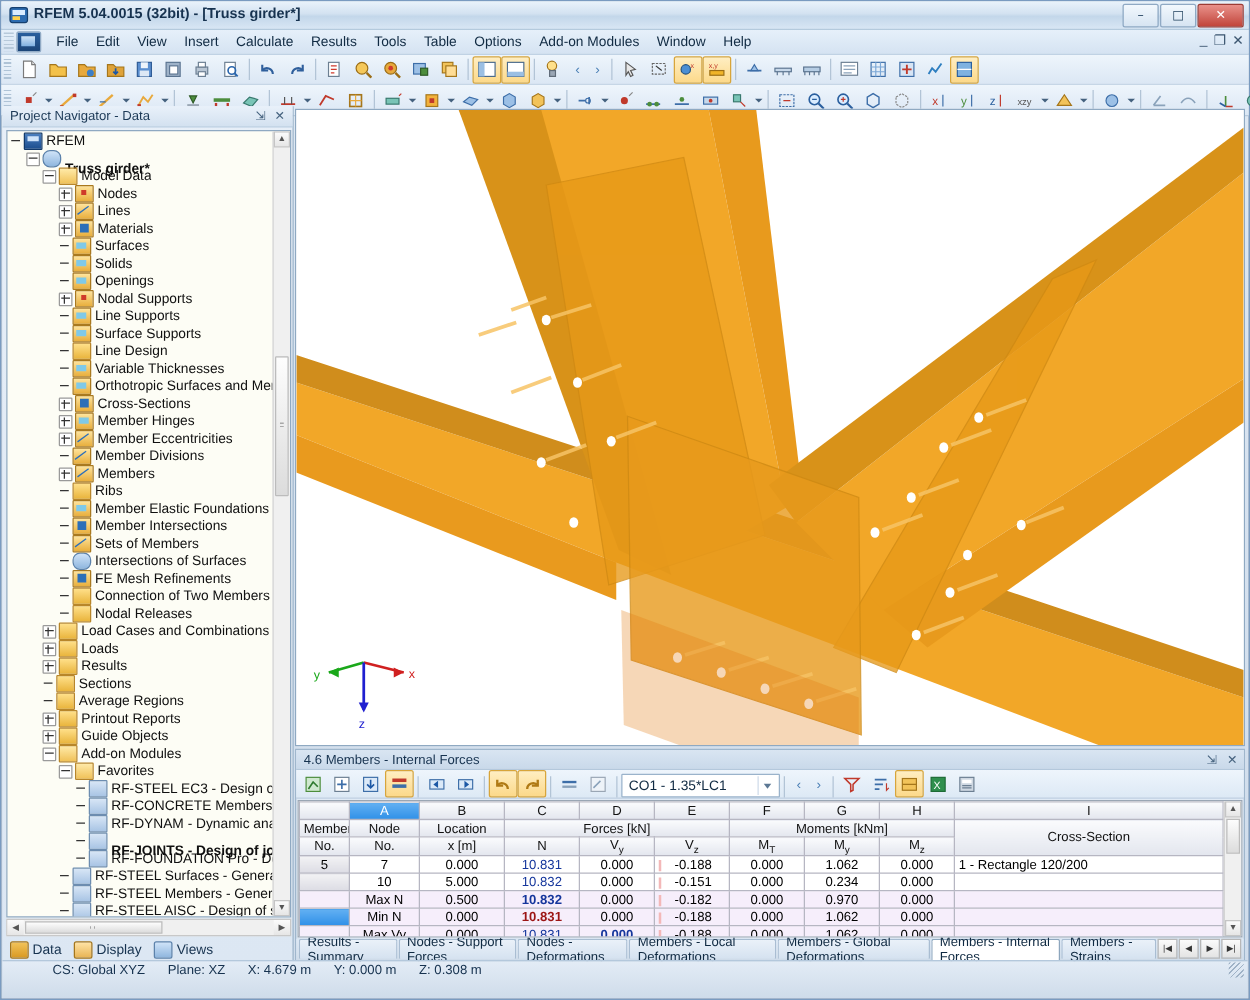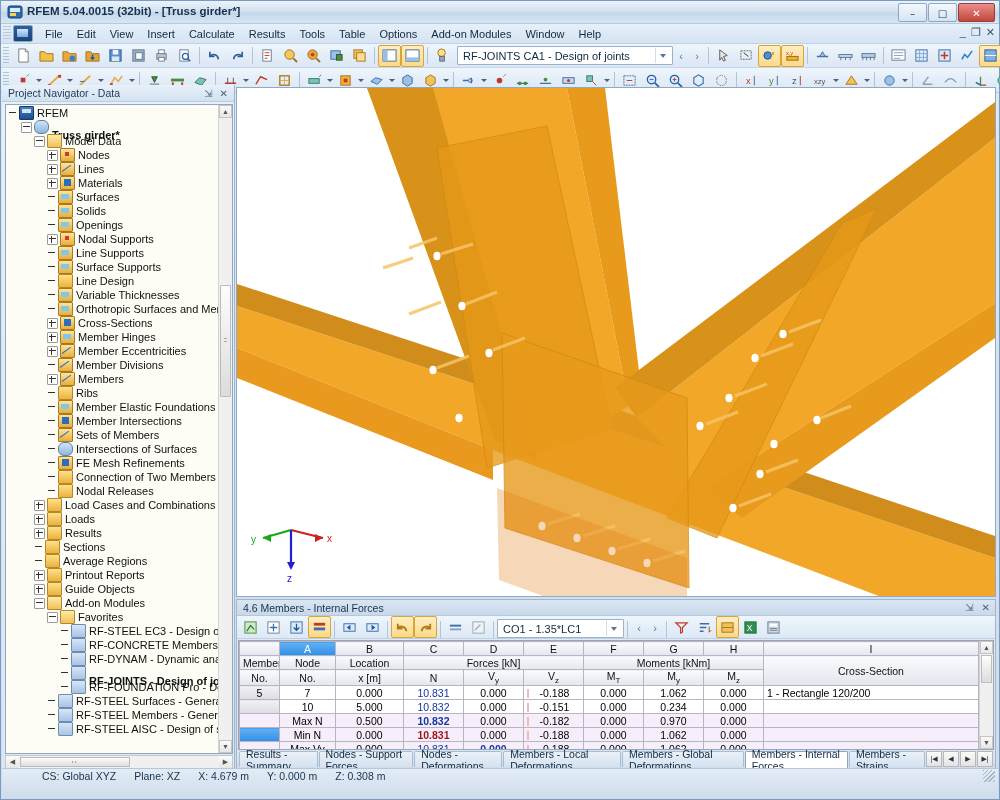--- a/index.html
+++ b/index.html
@@ -334,24 +334,20 @@
           <rect x="1" y="10" width="14" height="4" fill="#9bbfe3"></rect>
         </svg>
       </div>
     <div class="tsep"></div>
     <div class="tb">
         <svg class="gl" viewBox="0 0 16 16">
           <circle cx="7" cy="5" r="4" fill="#ffe08a" stroke="#a5761b"></circle>
           <rect x="5" y="9" width="5" height="5" fill="#9aa6b4" stroke="#5f6b78"></rect>
         </svg>
       </div>
-    <div class="combo" style="width:207px;margin-left:3px;">
-      <span>RF-JOINTS CA1 - Design of joints</span>
-      <span class="arw"></span>
-    </div>
     <div class="navarw">‹</div>
     <div class="navarw">›</div>
     <div class="tsep"></div>
     <div class="tb">
         <svg class="gl" viewBox="0 0 16 16">
           <path d="M4 2l8 6-4 1 2 4-2 1-2-4-2 3z" fill="#e8e8e8" stroke="#555"></path>
         </svg>
       </div>
     <div class="tb">
         <svg class="gl" viewBox="0 0 16 16">
@@ -947,20 +943,34 @@
         <div class="tscroll">
           <div class="tb-up">▲</div>
           <div class="thumb"></div>
           <div class="tb-dn">▼</div>
         </div>
       </div>
       <div class="nav-hscroll">
         <div class="hl">◀</div>
         <div class="hthumb"></div>
         <div class="hr">▶</div>
+      </div>
+      <div class="nav-tabs">
+        <div class="nt">
+          <span class="ni" style="background:linear-gradient(#f2c35a,#d99a23);border:1px solid #a5761b;"></span>
+          <span>Data</span>
+        </div>
+        <div class="nt">
+          <span class="ni" style="background:linear-gradient(#ffe3a5,#e8b455);border:1px solid #a5761b;"></span>
+          <span>Display</span>
+        </div>
+        <div class="nt">
+          <span class="ni" style="background:linear-gradient(#cfe3f8,#8fb6de);border:1px solid #5c82ab;"></span>
+          <span>Views</span>
+        </div>
       </div>
     </div>
 
     <div class="right">
 
       <div class="viewport">
         <svg width="100%" height="100%" viewBox="0 0 758 508" preserveAspectRatio="none">
           <defs>
             <linearGradient id="or1" x1="0" y1="0" x2="1" y2="1">
               <stop offset="0" stop-color="#f4a828"></stop>

